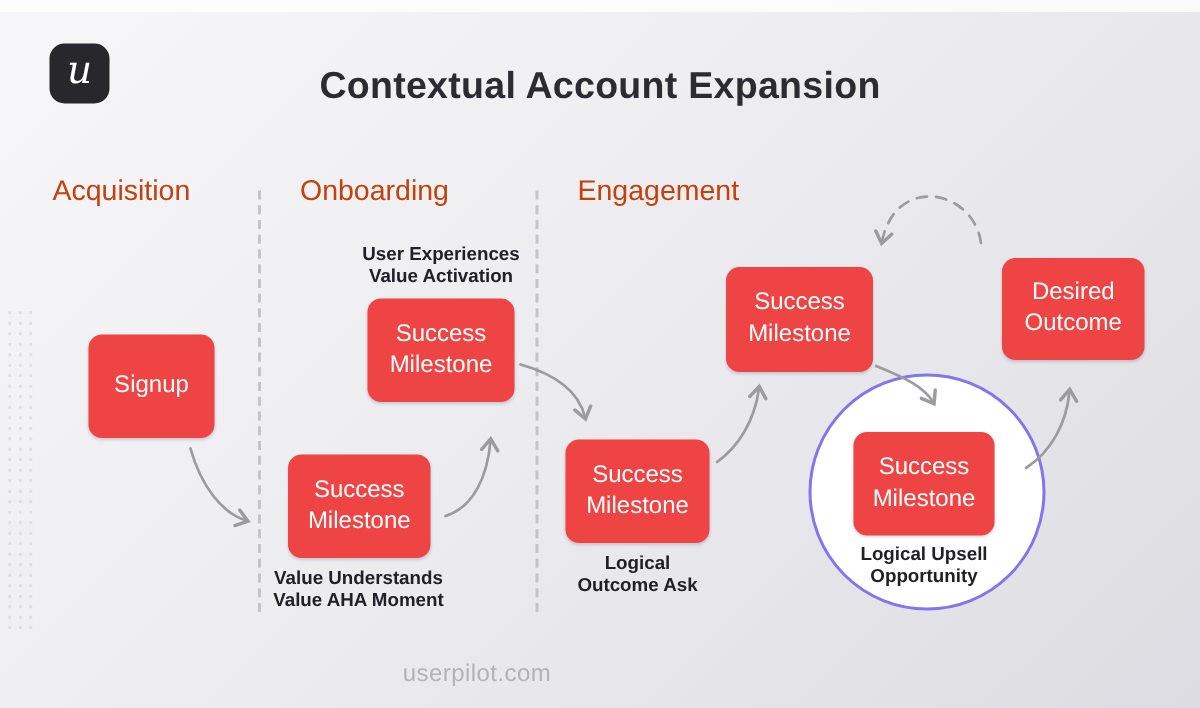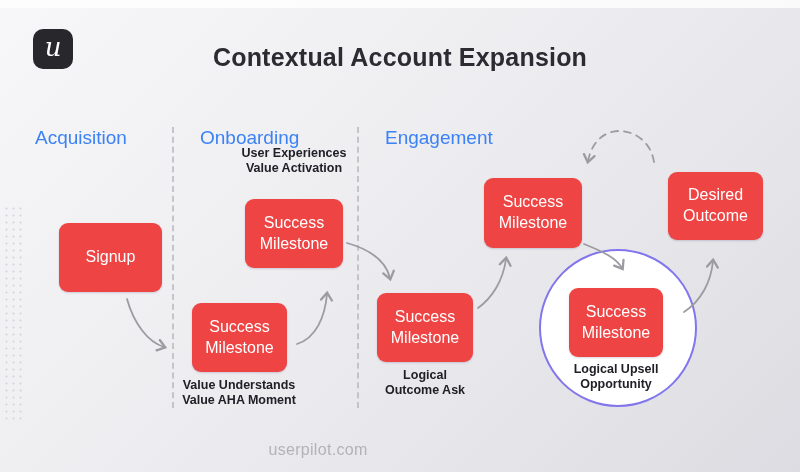--- a/index.html
+++ b/index.html
@@ -24,21 +24,21 @@
   }
   .logo .letter{
     color:#ffffff;font-family:"DejaVu Serif","Liberation Serif",serif;
     font-style:italic;font-size:26px;line-height:1;padding-bottom:4px;
   }
   .title{
     position:absolute;left:0;top:43px;width:800px;text-align:center;
     font-size:25px;font-weight:700;color:#2b2b31;letter-spacing:.2px;
   }
   .stage-label{
-    position:absolute;top:127px;font-size:19px;font-weight:500;color:#3b82f6;
+    position:absolute;top:117px;font-size:19px;font-weight:500;color:#c2410c;
   }
   .stage-divider{
     position:absolute;top:127px;height:281px;width:0;
     border-left:2px dashed #bdbdc3;opacity:.85;
   }
   .node{
     position:absolute;background:#ef4444;border-radius:9px;
     display:flex;align-items:center;justify-content:center;text-align:center;
     color:#ffffff;font-size:16px;line-height:1.3;font-weight:400;
     box-shadow:0 1px 2px rgba(40,35,90,.18);
@@ -89,21 +89,21 @@
   </defs>
   <path d="M 127 299 C 134 324, 148 342, 164 347" fill="none" stroke="#9B9BA1" stroke-width="1.8" stroke-linecap="round" marker-end="url(#arrowhead)"></path>
   <path d="M 297 344 C 316 338, 325 317, 327 294" fill="none" stroke="#9B9BA1" stroke-width="1.8" stroke-linecap="round" marker-end="url(#arrowhead)"></path>
   <path d="M 347 243 C 372 250, 386 262, 390 278" fill="none" stroke="#9B9BA1" stroke-width="1.8" stroke-linecap="round" marker-end="url(#arrowhead)"></path>
   <path d="M 478 308 C 492 298, 503 281, 506 259" fill="none" stroke="#9B9BA1" stroke-width="1.8" stroke-linecap="round" marker-end="url(#arrowhead)"></path>
   <path d="M 584 244 C 604 252, 616 258, 622 268" fill="none" stroke="#9B9BA1" stroke-width="1.8" stroke-linecap="round" marker-end="url(#arrowhead)"></path>
   <path d="M 684 312 C 701 301, 711 282, 713 261" fill="none" stroke="#9B9BA1" stroke-width="1.8" stroke-linecap="round" marker-end="url(#arrowhead)"></path>
   <path d="M 654 162 C 649 126, 597 116, 588 161" fill="none" stroke="#9B9BA1" stroke-width="1.8" stroke-dasharray="7 6" stroke-linecap="round" marker-end="url(#arrowhead)"></path>
 </svg>
 
-<div class="node" style="left:59px;top:223px;width:103px;height:69px">
+<div class="node" style="left:59px;top:223px;width:84px;height:69px">
   <span>Signup</span>
 </div>
 
 <div class="node" style="left:245px;top:199px;width:98px;height:69px">
   <span>Success Milestone</span>
 </div>
 
 <div class="node" style="left:192px;top:303px;width:95px;height:69px">
   <span>Success Milestone</span>
 </div>
@@ -117,21 +117,21 @@
 </div>
 
 <div class="node" style="left:569px;top:288px;width:94px;height:69px">
   <span>Success Milestone</span>
 </div>
 
 <div class="node" style="left:668px;top:172px;width:95px;height:68px">
   <span>Desired Outcome</span>
 </div>
 
-<div class="annotation" style="left:214px;top:146px">
+<div class="annotation" style="left:214px;top:162px">
   <span>User Experiences</span>
   <span>Value Activation</span>
 </div>
 
 <div class="annotation" style="left:159px;top:378px">
   <span>Value Understands</span>
   <span>Value AHA Moment</span>
 </div>
 
 <div class="annotation" style="left:345px;top:368px">

